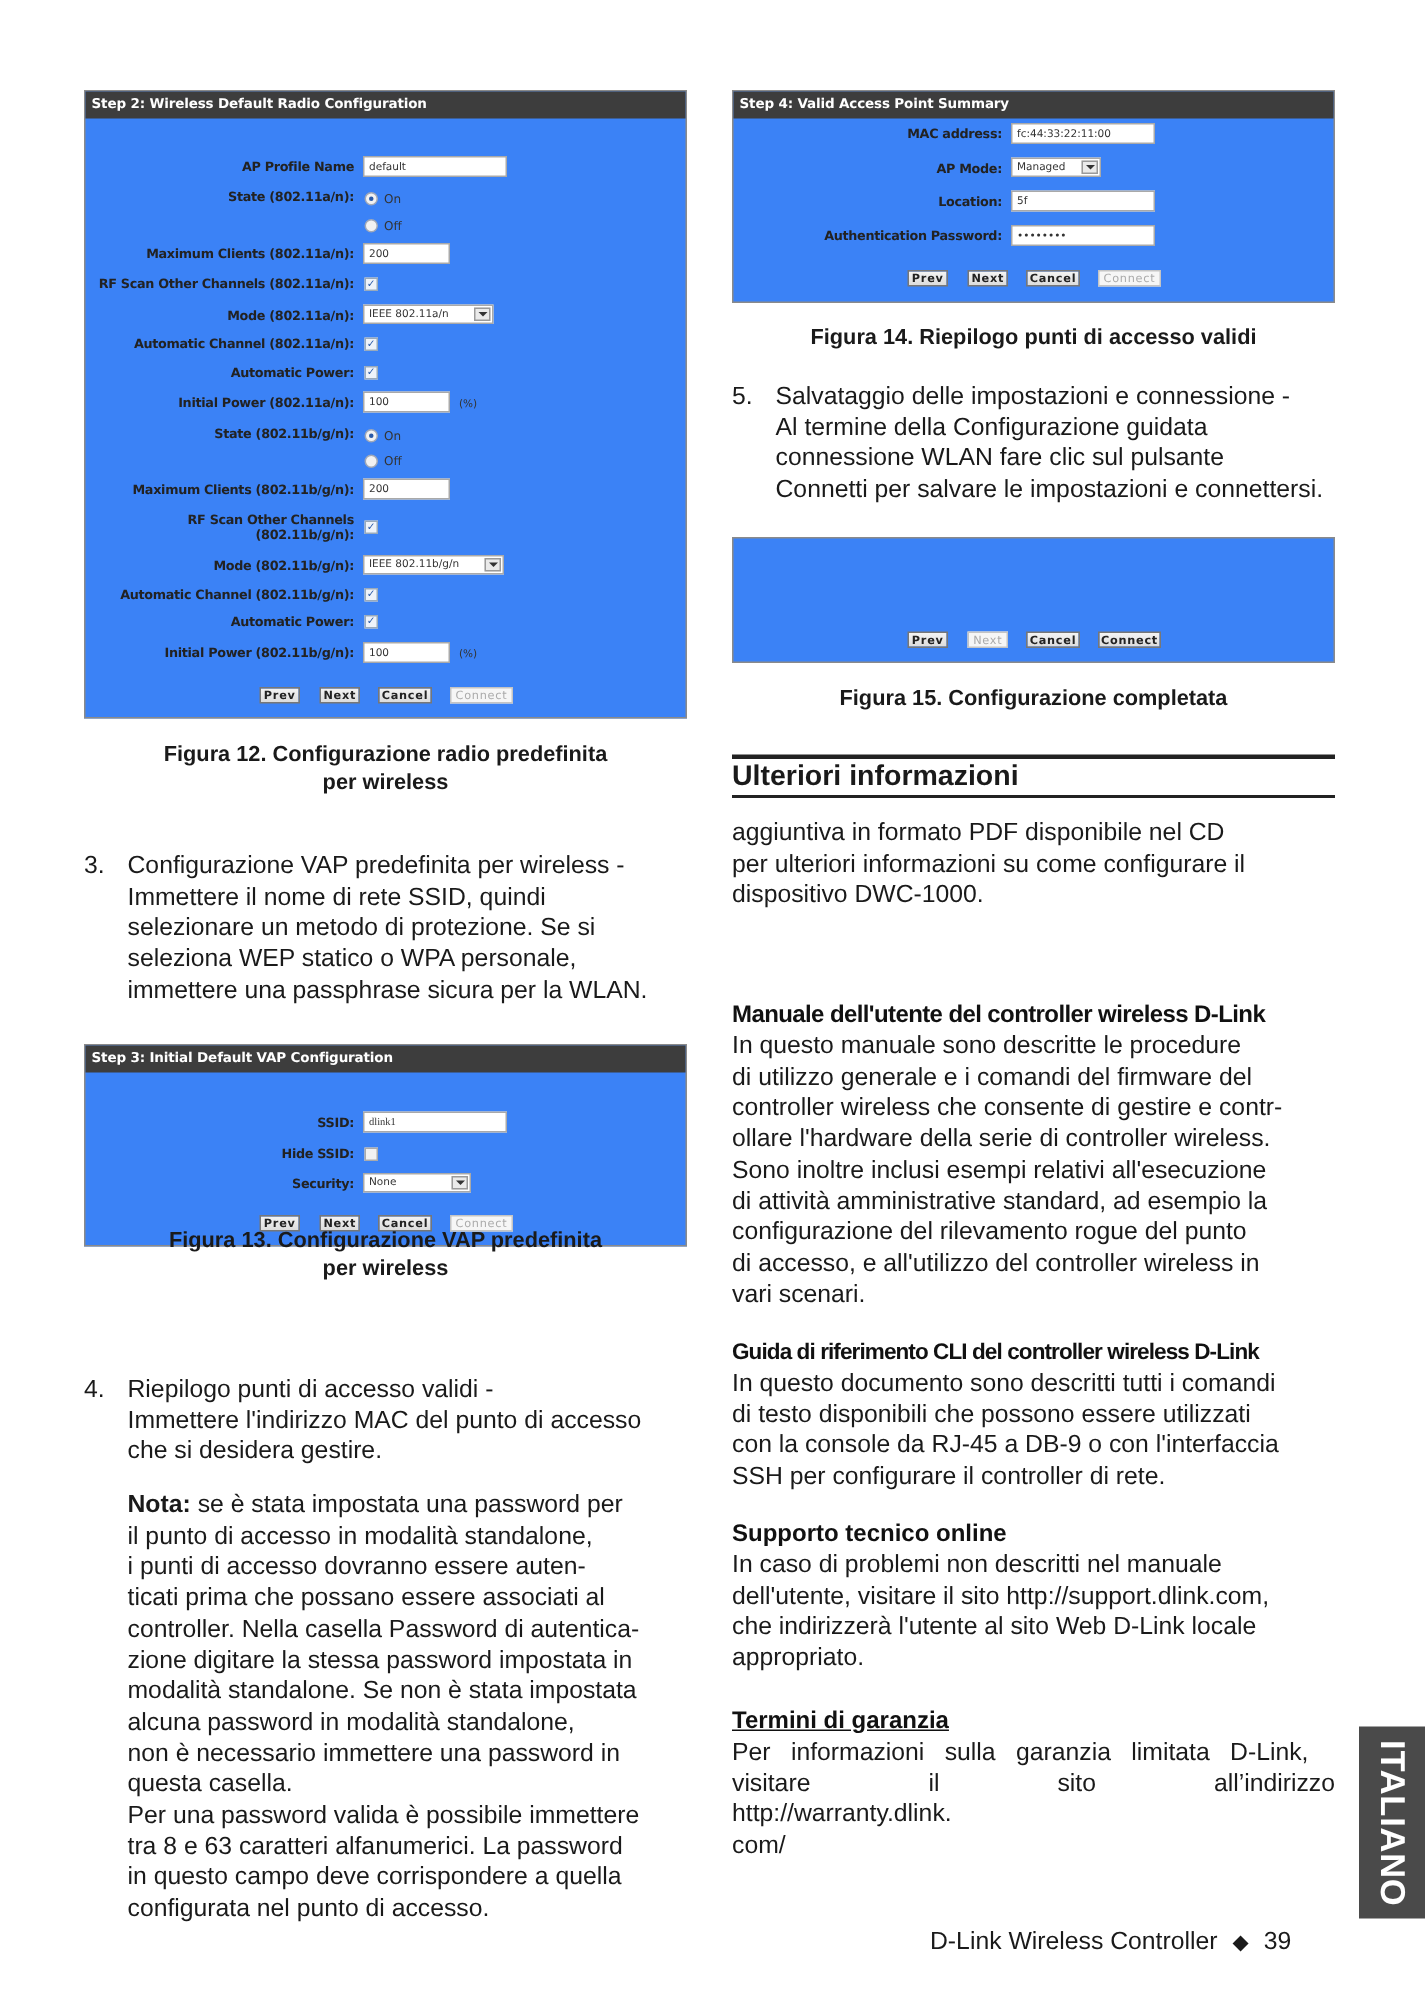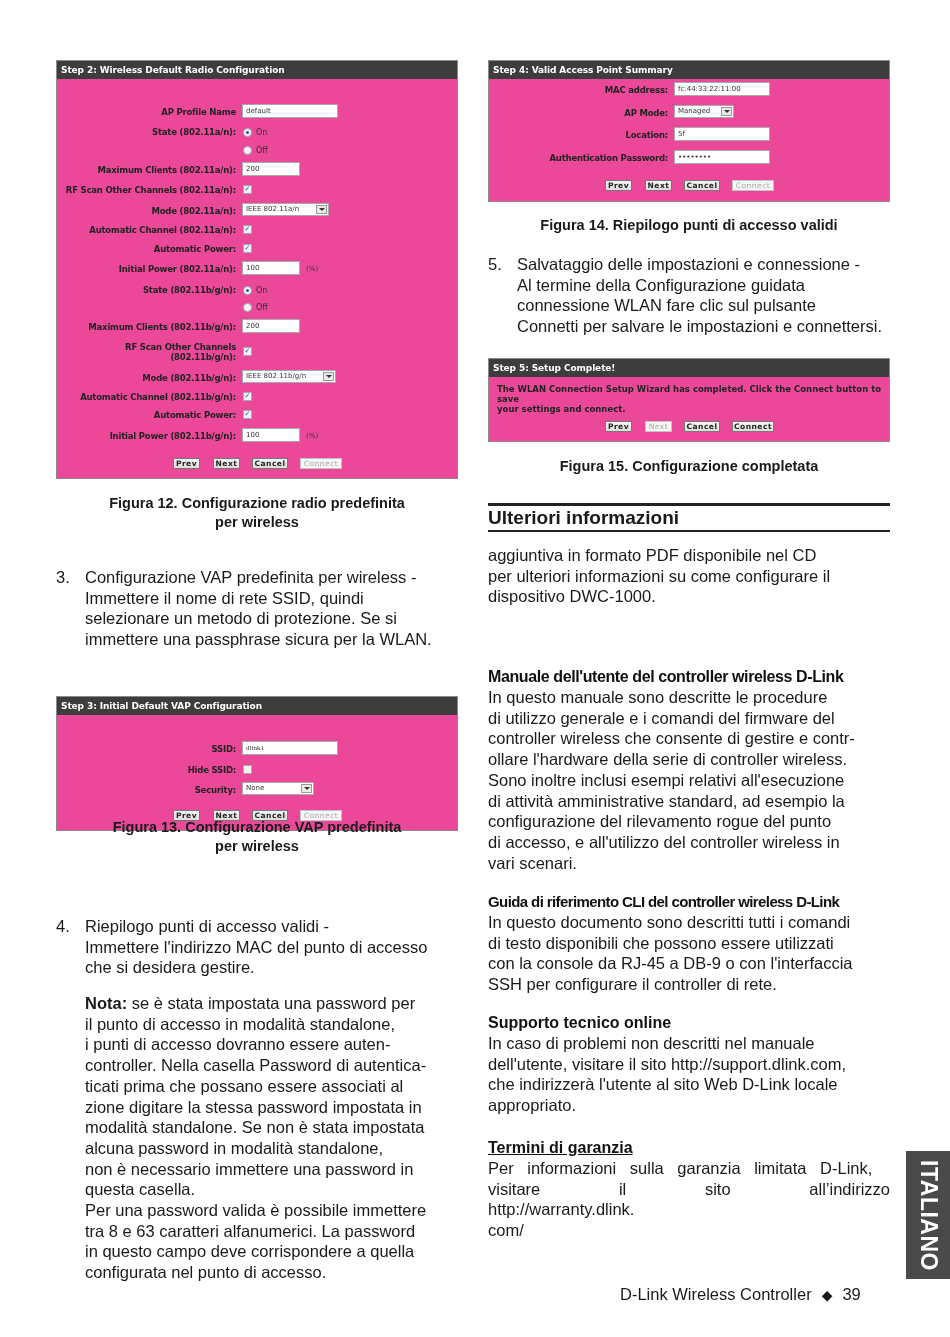--- a/index.html
+++ b/index.html
@@ -3,21 +3,21 @@
 <meta charset="utf-8">
 <style>
   * { box-sizing: border-box; margin: 0; padding: 0; }
   html, body { width: 950px; height: 1337px; background: #ffffff; overflow: hidden; }
   body { position: relative; font-family: "Liberation Sans", sans-serif; color: #1a1a1a; }
 
   
   .panel {
     position: absolute;
     border: 1px solid #8a8a8a;
-    background: #ec4899;
+    background: #3b82f6;
     font-family: "DejaVu Sans", sans-serif;
   }
   .panel-head {
     background: #3d3d3d;
     color: #ffffff;
     font-size: 9px;
     font-weight: bold;
     height: 18px;
     line-height: 18px;
     padding-left: 4px;
@@ -230,20 +230,21 @@
 <div class="caption" style="left:56px; top:494px; width:402px;">
   <div>Figura 12. Configurazione radio predefinita</div>
   <div>per wireless</div>
 </div>
 
 <div class="num" style="left:56px; top:567px;">3.</div>
 <div class="body-text" style="left:85px; top:567px; width:380px;">
   <div>Configurazione VAP predefinita per wireless -</div>
   <div>Immettere il nome di rete SSID, quindi</div>
   <div>selezionare un metodo di protezione. Se si</div>
+  <div>seleziona WEP statico o WPA personale,</div>
   <div>immettere una passphrase sicura per la WLAN.</div>
 </div>
 
 <div class="panel" style="left:56px; top:696px; width:402px; height:135px;">
   <div class="panel-head">Step 3: Initial Default VAP Configuration</div>
 
   <div class="flabel" style="left:0; width:179px; top:47px;">SSID:</div>
   <div class="finput" style="left:185px; top:44px; width:96px;font-family:Liberation Serif, serif;">dlink1</div>
 
   <div class="flabel" style="left:0; width:179px; top:68px;">Hide SSID:</div>
@@ -269,22 +270,22 @@
 <div class="num" style="left:56px; top:916px;">4.</div>
 <div class="body-text" style="left:85px; top:916px; width:380px;">
   <div>Riepilogo punti di accesso validi -</div>
   <div>Immettere l'indirizzo MAC del punto di accesso</div>
   <div>che si desidera gestire.</div>
 </div>
 <div class="body-text" style="left:85px; top:993px; width:380px;">
   <div><b>Nota:</b><span> se è stata impostata una password per</span></div>
   <div>il punto di accesso in modalità standalone,</div>
   <div>i punti di accesso dovranno essere auten-</div>
+  <div>ticati prima che possano essere associati al</div>
   <div>controller. Nella casella Password di autentica-</div>
-  <div>ticati prima che possano essere associati al</div>
   <div>zione digitare la stessa password impostata in</div>
   <div>modalità standalone. Se non è stata impostata</div>
   <div>alcuna password in modalità standalone,</div>
   <div>non è necessario immettere una password in</div>
   <div>questa casella.</div>
   <div>Per una password valida è possibile immettere</div>
   <div>tra 8 e 63 caratteri alfanumerici. La password</div>
   <div>in questo campo deve corrispondere a quella</div>
   <div>configurata nel punto di accesso.</div>
 </div>
@@ -317,25 +318,20 @@
 
 <div class="num" style="left:488px; top:254px;">5.</div>
 <div class="body-text" style="left:517px; top:254px; width:380px;">
   <div>Salvataggio delle impostazioni e connessione -</div>
   <div>Al termine della Configurazione guidata</div>
   <div>connessione WLAN fare clic sul pulsante</div>
   <div>Connetti per salvare le impostazioni e connettersi.</div>
 </div>
 
 <div class="panel" style="left:488px; top:358px; width:402px; height:84px;">
-  <div class="panel-head">Step 5: Setup Complete!</div>
-  <div class="fmsg" style="left:8px; top:25px; width:390px;">
-    <div>The WLAN Connection Setup Wizard has completed. Click the Connect button to save</div>
-    <div>your settings and connect.</div>
-  </div>
   <div class="fbtn" style="left:116px; top:62px; width:27px;">Prev</div>
   <div class="fbtn disabled" style="left:156px; top:62px; width:27px;">Next</div>
   <div class="fbtn" style="left:195px; top:62px; width:36px;">Cancel</div>
   <div class="fbtn" style="left:243px; top:62px; width:42px;">Connect</div>
 </div>
 
 <div class="caption" style="left:488px; top:457px; width:402px;">Figura 15. Configurazione completata</div>
 
 <div class="section-rule" style="left:488px; top:503px; width:402px;"></div>
 <div class="section-title" style="left:488px; top:507px;">Ulteriori informazioni</div>

